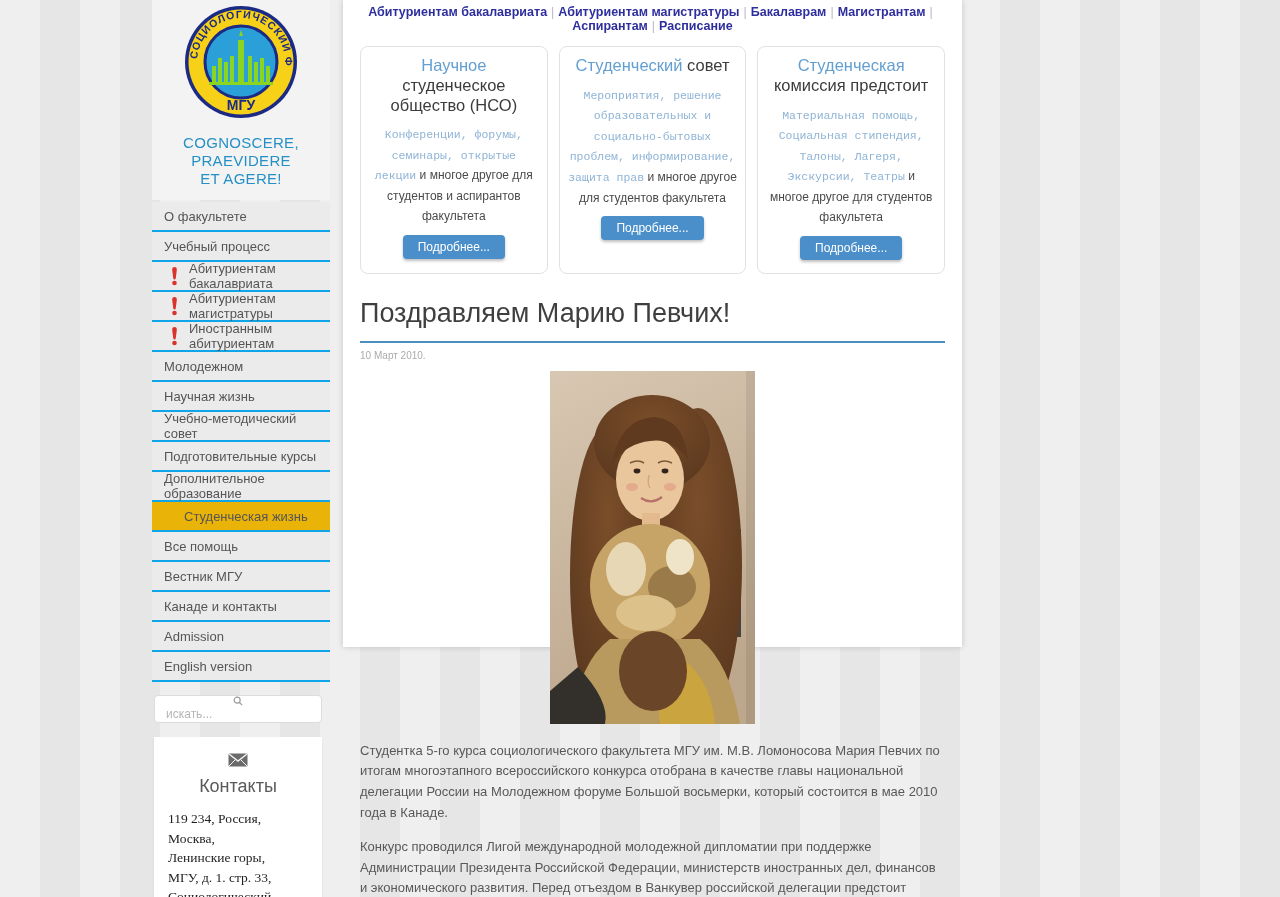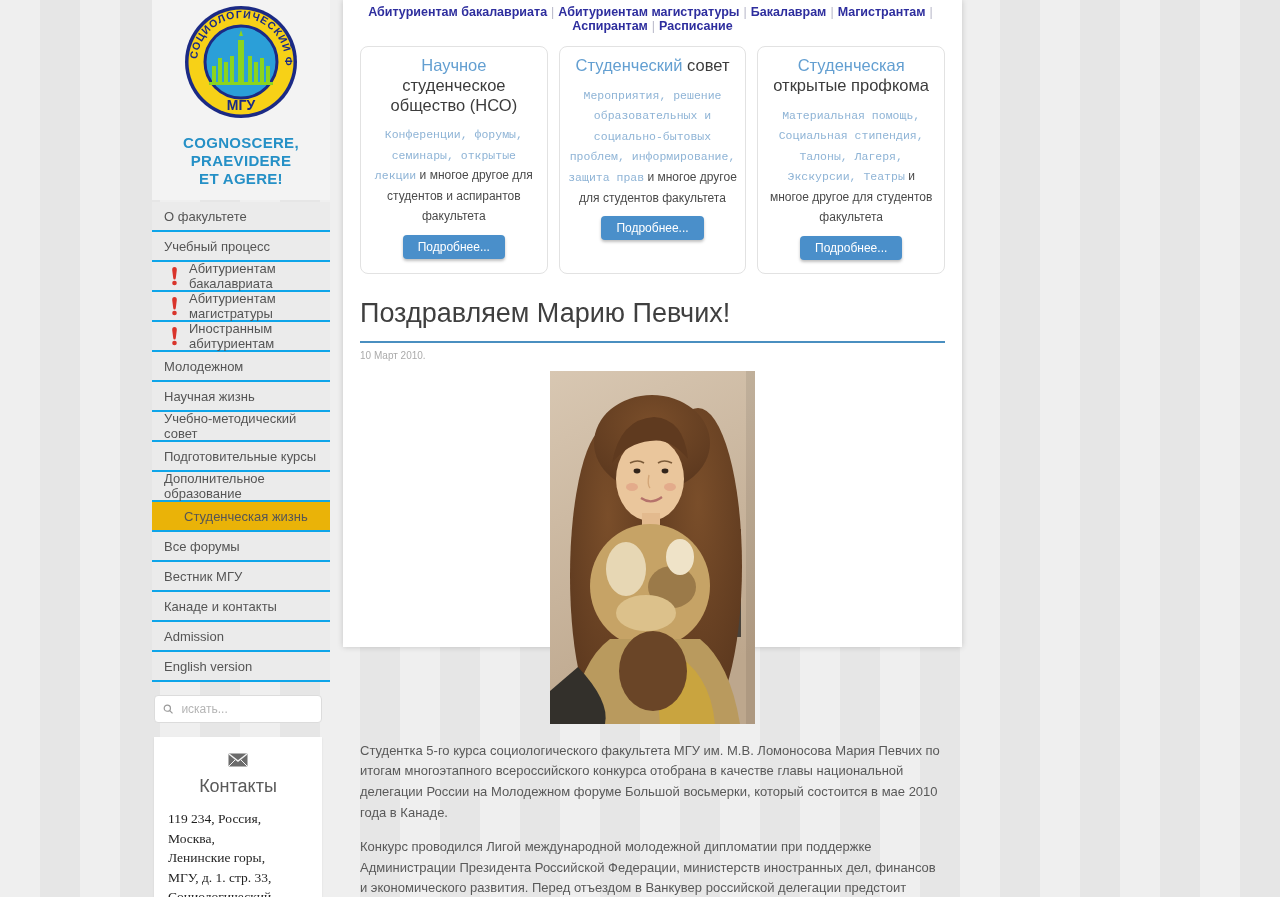--- a/index.html
+++ b/index.html
@@ -5,26 +5,26 @@
   html,body{margin:0;padding:0;}
   body{
     width:1280px;height:897px;position:relative;overflow:hidden;
     font-family:"Liberation Sans",sans-serif;
     background-color:#ebebeb;
     background-image:repeating-linear-gradient(90deg,#efefef 0 40px,#e6e6e6 40px 80px);
   }
   
   .sidebar{position:absolute;left:152px;top:0;width:178px;height:897px;}
   .logo-panel{background:#f3f3f3;text-align:center;padding:4px 0 12px;}
-  .motto{font-weight:bold;font-size:15px;color:#2590c6;line-height:1.2;margin-top:4px;letter-spacing:.3px;}
+  .motto{font-weight:normal;font-size:15px;color:#2590c6;line-height:1.2;margin-top:4px;letter-spacing:.3px;}
   .menu{margin-top:2px;}
   .menu-item{display:flex;align-items:center;height:28px;background:#ebebeb;border-bottom:2px solid #0ea5e9;padding:0 12px;font-size:13px;color:#555;cursor:pointer;}
   .menu-item.active{background:#eab308;padding-left:32px;}
   .menu-item .alert-icon{margin:0 9px 0 5px;flex:0 0 auto;display:inline-flex;}
-  .search-wrap{margin:13px 8px 0 2px;background:#fff;border:1px solid #dcdcdc;border-radius:4px;height:26px;display:flex;align-items:center;padding:0 8px;}
+  .search-wrap{margin:13px 8px 0 2px;background:#fff;border:1px solid #dcdcdc;border-radius:4px;height:26px;display:flex;align-items:center;padding:0 8px;flex-direction:column;}
   .search-wrap input{border:none;outline:none;font-size:12px;color:#666;width:100%;background:transparent;margin-left:6px;font-family:"Liberation Sans",sans-serif;}
   .search-wrap input::placeholder{color:#b5b5b5;}
   .contacts{background:#fff;margin:14px 8px 0 2px;padding:16px 14px 30px;box-shadow:0 1px 2px rgba(0,0,0,.08);}
   .contacts-title{font-size:18px;color:#5a5a5a;display:flex;align-items:center;gap:9px;flex-direction:column;}
   .contacts-text{font-family:"Liberation Serif",serif;font-size:13.5px;color:#1f1f1f;line-height:1.45;margin-top:12px;}
   
   .content{position:absolute;left:343px;top:0;width:619px;height:647px;background:#fff;box-shadow:0 0 6px rgba(0,0,0,.18);box-sizing:border-box;padding:0 17px;}
   .top-nav{position:relative;text-align:center;padding-top:5px;font-size:12.5px;font-weight:bold;}
   .nav-link{color:#2e2e9e;cursor:pointer;}
   .nav-sep{color:#b9b9c9;font-weight:normal;margin:0 4px;}
@@ -123,21 +123,21 @@
       <div class="menu-item">
         <span>Подготовительные курсы</span>
       </div>
       <div class="menu-item">
         <span>Дополнительное образование</span>
       </div>
       <div class="menu-item active">
         <span>Студенческая жизнь</span>
       </div>
       <div class="menu-item">
-        <span>Все форумы</span>
+        <span>Все помощь</span>
       </div>
       <div class="menu-item">
         <span>Вестник МГУ</span>
       </div>
       <div class="menu-item">
         <span>Канаде и контакты</span>
       </div>
       <div class="menu-item">
         <span>Admission</span>
       </div>
@@ -176,21 +176,21 @@
   </div>
 </div>
 
 <div class="content">
 
   <div class="top-nav" id="main-nav"><a class="nav-link">Абитуриентам бакалавриата</a><span class="nav-sep">|</span><a class="nav-link">Абитуриентам магистратуры</a><span class="nav-sep">|</span><a class="nav-link">Бакалаврам</a><span class="nav-sep">|</span><a class="nav-link">Магистрантам</a><span class="nav-sep">|</span><a class="nav-link">Аспирантам</a><span class="nav-sep">|</span><a class="nav-link">Расписание</a></div>
 
   <div class="boxes" id="boxes">
       <div class="infobox"><div class="infobox-title"><span class="accent">Научное</span><span> студенческое общество (НСО)</span></div><div class="infobox-body"><span class="mono-link">Конференции, форумы, семинары, открытые лекции</span><span> и многое другое для студентов и аспирантов факультета</span></div><span class="btn">Подробнее...</span></div>
       <div class="infobox"><div class="infobox-title"><span class="accent">Студенческий</span><span> совет</span></div><div class="infobox-body"><span class="mono-link">Мероприятия, решение образовательных и социально-бытовых проблем, информирование, защита прав</span><span> и многое другое для студентов факультета</span></div><span class="btn">Подробнее...</span></div>
-      <div class="infobox"><div class="infobox-title"><span class="accent">Студенческая</span><span> открытые профкома</span></div><div class="infobox-body"><span class="mono-link">Материальная помощь, Социальная стипендия, Талоны, Лагеря, Экскурсии, Театры</span><span> и многое другое для студентов факультета</span></div><span class="btn">Подробнее...</span></div>
+      <div class="infobox"><div class="infobox-title"><span class="accent">Студенческая</span><span> комиссия предстоит</span></div><div class="infobox-body"><span class="mono-link">Материальная помощь, Социальная стипендия, Талоны, Лагеря, Экскурсии, Театры</span><span> и многое другое для студентов факультета</span></div><span class="btn">Подробнее...</span></div>
     </div>
 
   <h1 class="article-title">Поздравляем Марию Певчих!</h1>
   <hr class="title-hr">
   <div class="article-date">10 Март 2010.</div>
 
   <div class="photo-wrap">
     <svg width="205" height="353" viewBox="0 0 205 353">
       <defs>
         <linearGradient id="wall" x1="0" y1="0" x2="0.3" y2="1">

